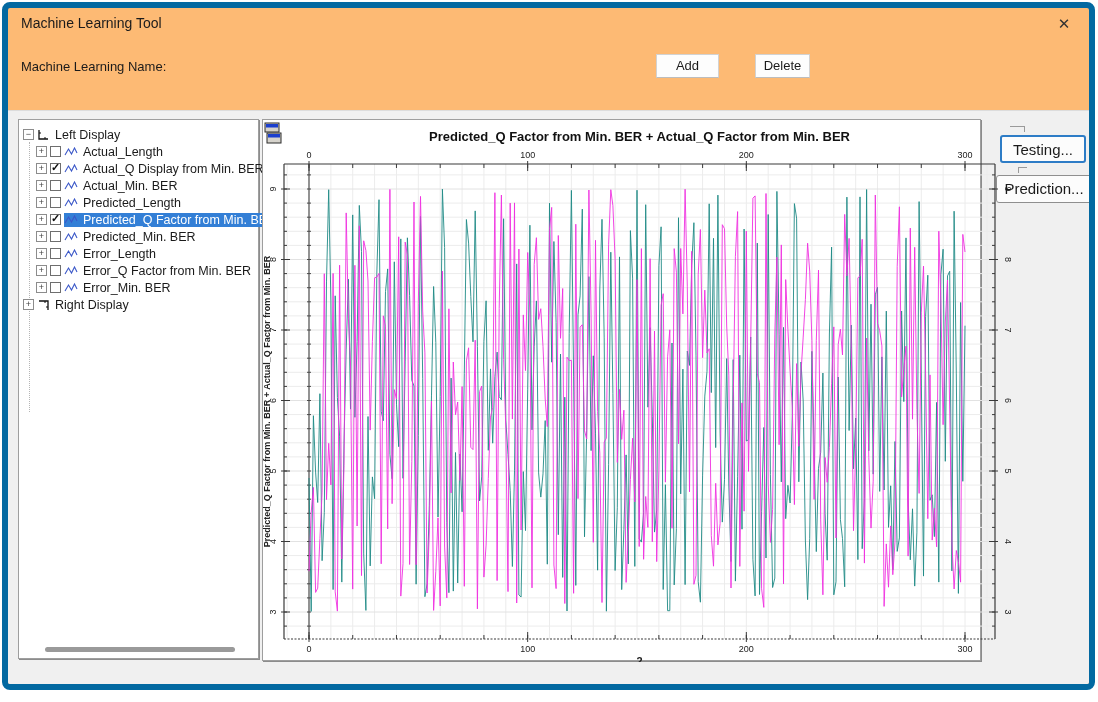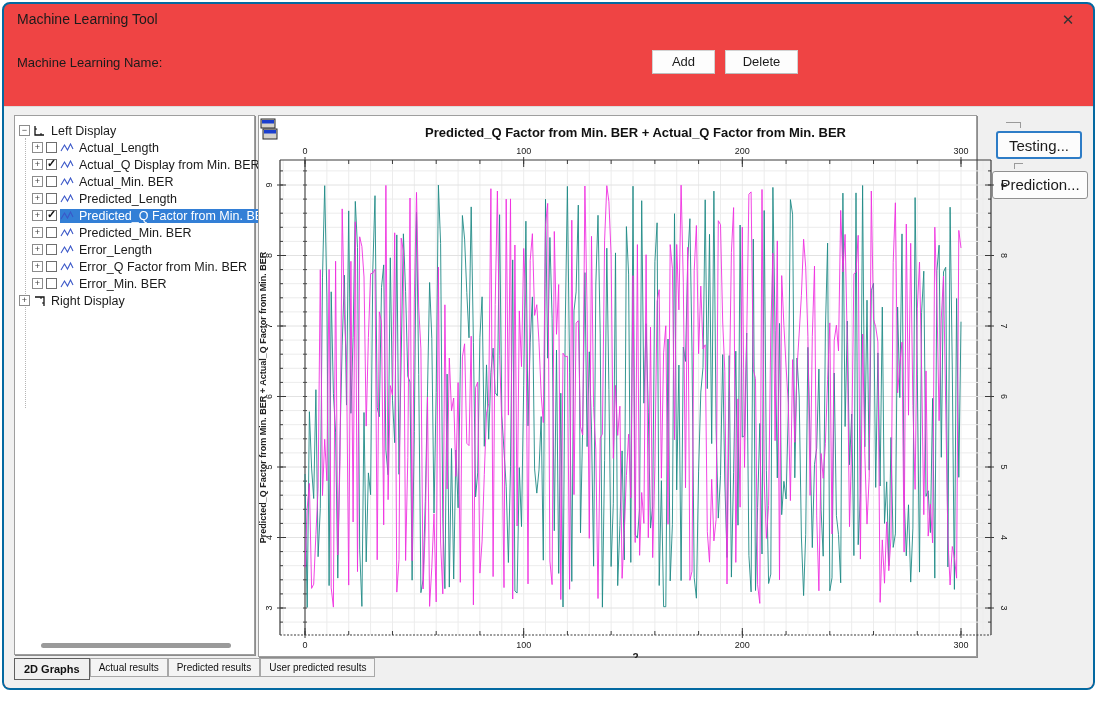--- a/index.html
+++ b/index.html
@@ -1,31 +1,31 @@
 <!DOCTYPE html>
 <html><head>
 <meta charset="utf-8">
 <style>
   html,body{margin:0;padding:0;background:#ffffff;width:1098px;height:702px;
     font-family:"Liberation Sans",sans-serif;-webkit-font-smoothing:antialiased;}
   .window{position:absolute;left:2px;top:2px;width:1093px;height:688px;
-    background:#ef4444;border:2px solid #0369a1;border-radius:8px;overflow:hidden;box-sizing:border-box;}
+    background:#fdba74;border:6px solid #0369a1;border-radius:8px;overflow:hidden;box-sizing:border-box;}
   .titlebar{position:absolute;left:0;top:0;width:100%;height:32px;}
   .title-text{position:absolute;left:13px;top:7px;font-size:14px;color:#1b1b1b;}
   .close-btn{position:absolute;right:12px;top:4px;width:26px;height:24px;text-align:center;
     line-height:24px;font-size:15px;color:#333;cursor:pointer;}
   .name-label{position:absolute;left:13px;top:51px;font-size:13px;color:#1b1b1b;}
   .combo{position:absolute;left:156px;top:46px;width:478px;height:23px;background:#fff;
     border:1px solid #9a9a9a;border-radius:3px;box-sizing:border-box;font-size:13px;color:#111;
     line-height:21px;padding-left:6px;}
   .combo .chev{position:absolute;right:8px;top:0;color:#555;font-size:11px;line-height:21px;}
   .btn{position:absolute;height:24px;background:#fdfdfd;border:1px solid #d2d2d2;border-bottom-color:#bdbdbd;
     border-radius:0;box-sizing:border-box;font-size:13px;color:#1b1b1b;text-align:center;line-height:21px;}
   .btn-add{left:648px;top:46px;width:63px;}
-  .btn-delete{left:721px;top:46px;width:73px;}
+  .btn-delete{left:747px;top:46px;width:55px;}
   .tabstrip{position:absolute;left:10px;top:80px;height:23px;display:flex;z-index:5;}
   .tab{font-size:13px;color:#1b1b1b;padding:3px 10px 4px 10px;border:1px solid transparent;border-bottom:none;}
   .tab.sel{background:#fafafa;border-color:#d9d9d9;position:relative;top:0;height:22px;box-sizing:border-box;}
   .content{position:absolute;left:0;top:102px;width:100%;height:586px;background:#f0f0f0;border-top:1px solid #dcdcdc;}
   
   .tree-panel{position:absolute;left:10px;top:8px;width:241px;height:540px;background:#fff;
     border:1px solid #9e9e9e;box-shadow:1px 1px 0 #8c8c8c;box-sizing:border-box;z-index:2;}
   .tree{position:absolute;left:4px;top:6px;font-size:12.5px;color:#1a1a1a;}
   .trow{height:17px;display:flex;align-items:center;white-space:nowrap;}
   .trow .indent{width:13px;}
@@ -483,20 +483,14 @@
           <text x="742" y="139.5" font-size="9" fill="#222222" text-anchor="middle" transform="rotate(90 742 139.5)">8</text>
           <line x1="18" y1="69" x2="27" y2="69" stroke="#3a3a3a" stroke-width="1"></line>
           <line x1="726" y1="69" x2="735" y2="69" stroke="#3a3a3a" stroke-width="1"></line>
           <text x="13" y="69" font-size="9" fill="#222222" text-anchor="middle" transform="rotate(-90 13 69)">9</text>
           <text x="742" y="69" font-size="9" fill="#222222" text-anchor="middle" transform="rotate(90 742 69)">9</text>
           <text x="7" y="281.5" font-size="9" fill="#222222" text-anchor="middle" font-weight="bold" transform="rotate(-90 7 281.5)">Predicted_Q Factor from Min. BER + Actual_Q Factor from Min. BER</text>
           <text x="376.5" y="545" font-size="11" fill="#222222" text-anchor="middle" font-weight="bold">2</text>
         </svg>
     </div>
 
-    <div class="bottom-tabs" id="bottom-tabs">
-        <div class="btab sel">2D Graphs</div>
-        <div class="btab">Actual results</div>
-        <div class="btab">Predicted results</div>
-        <div class="btab">User predicted results</div>
-      </div>
   </div>
 </div>
 
 </body></html>

